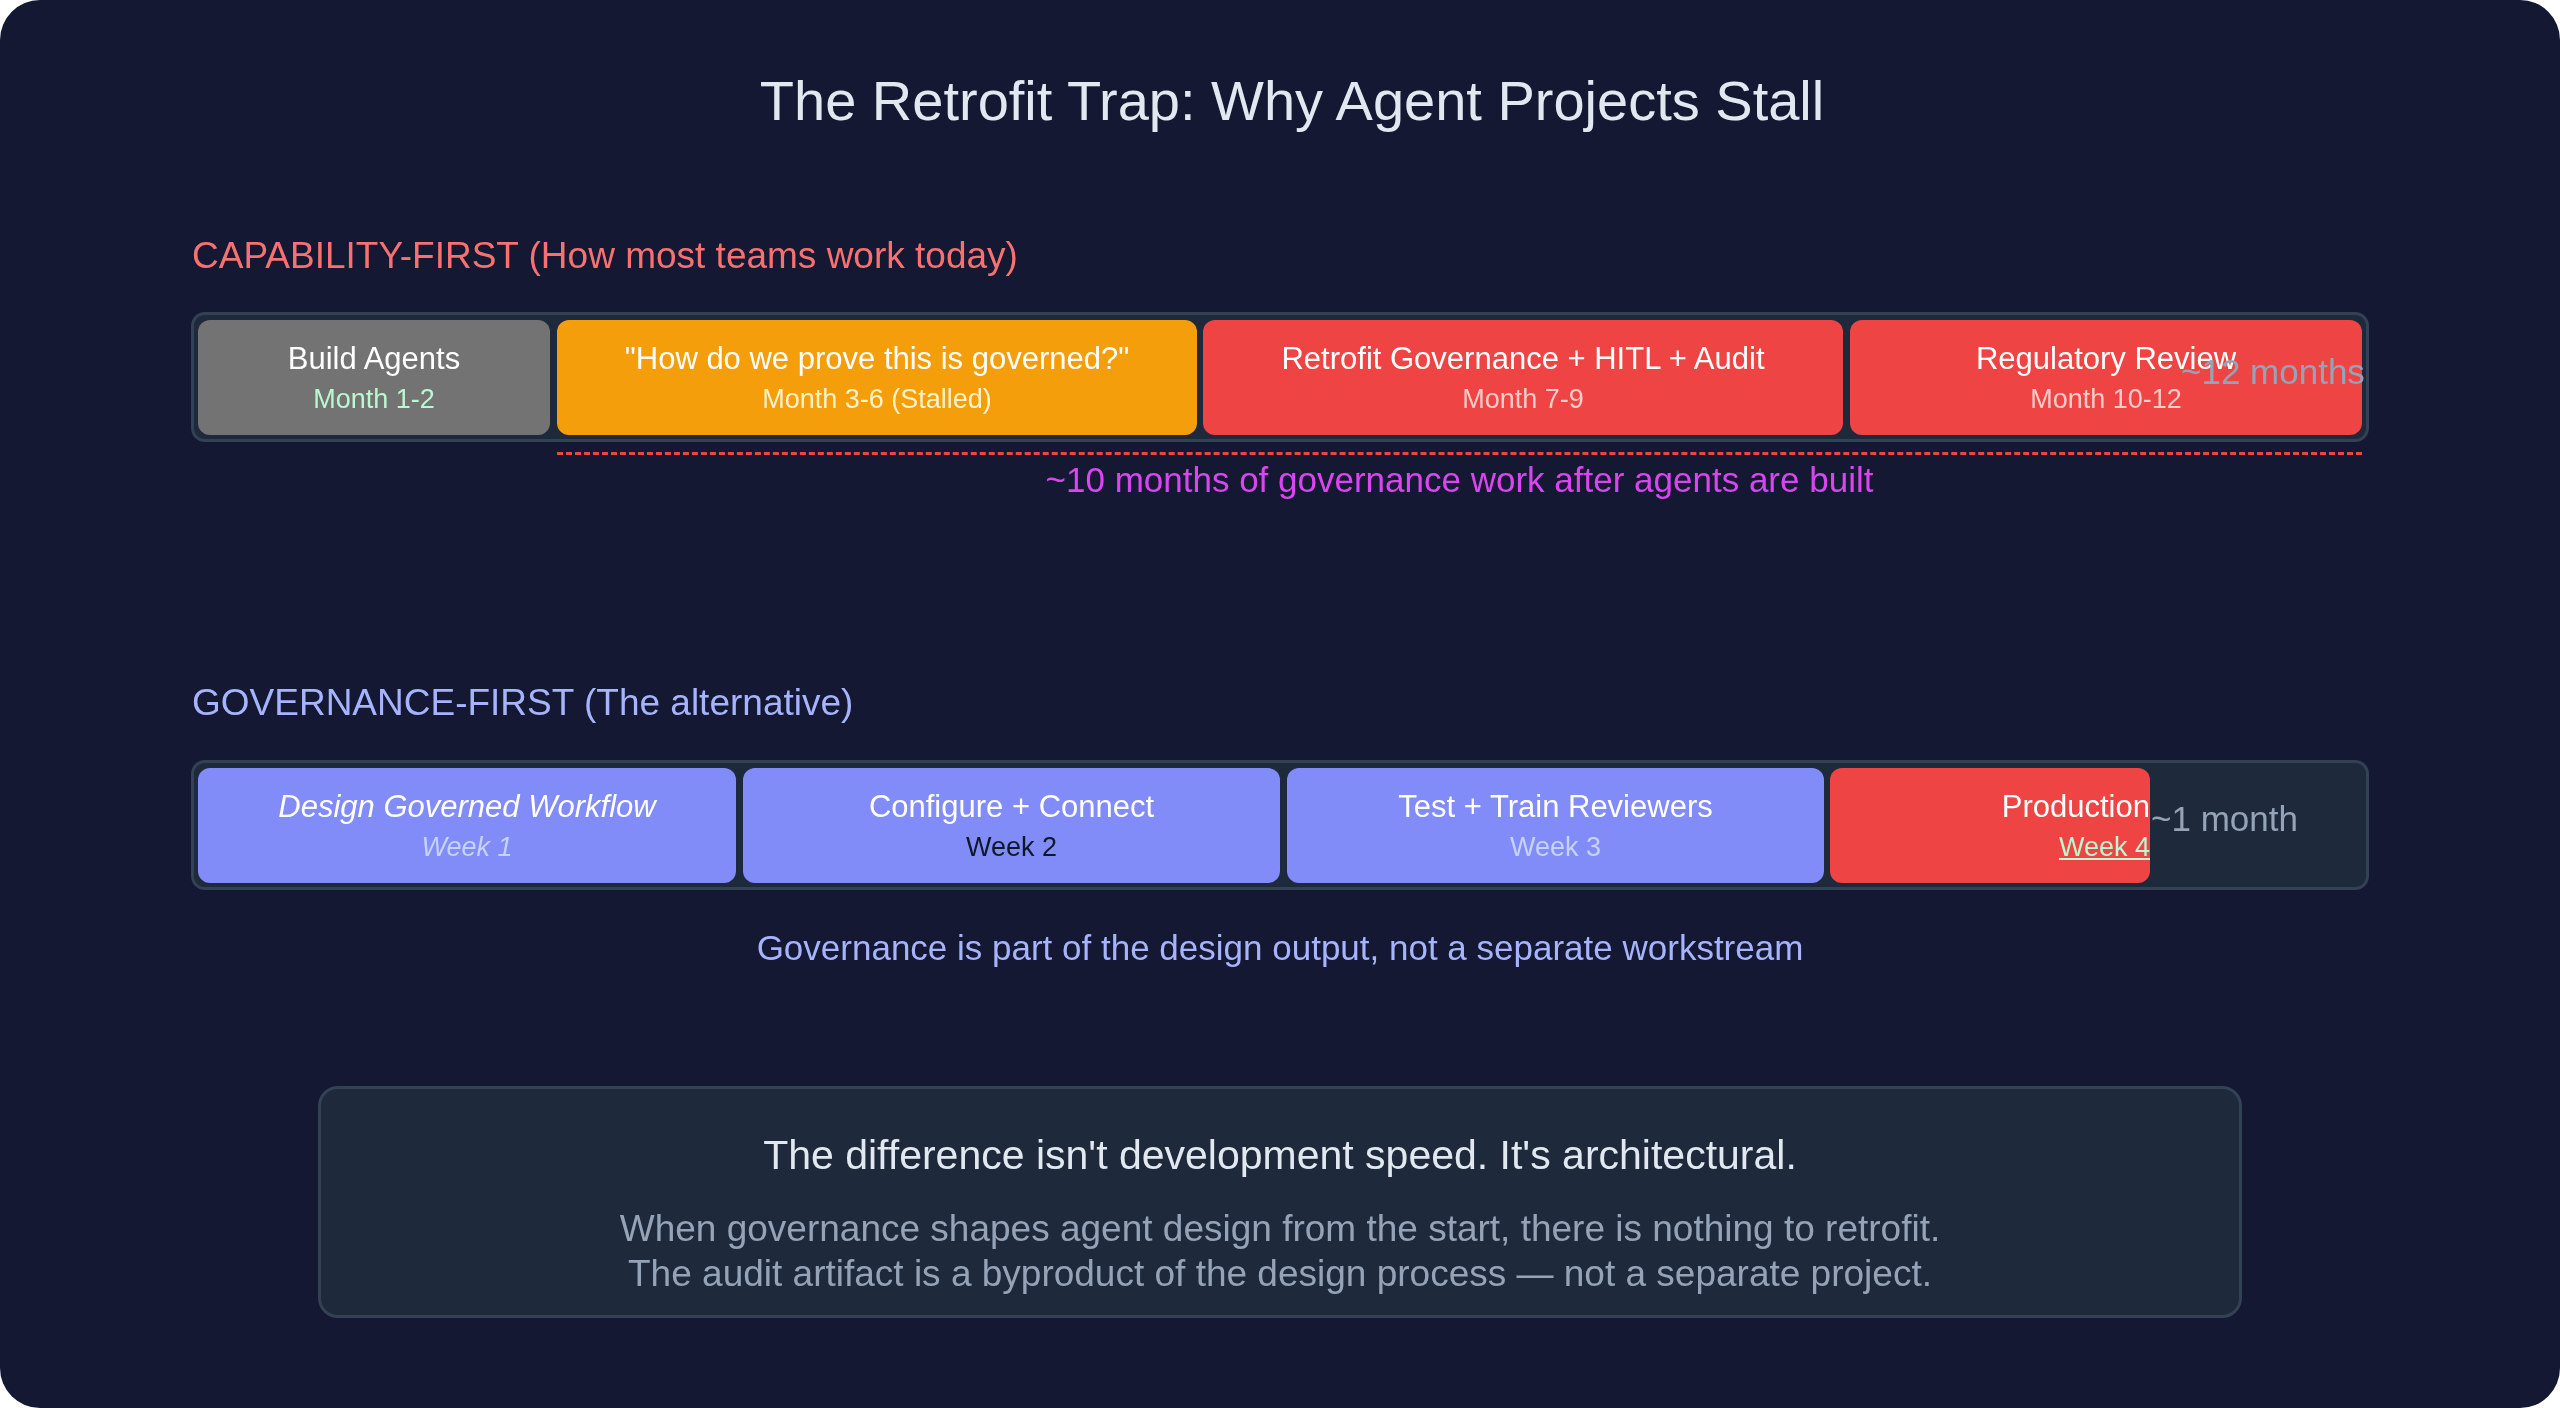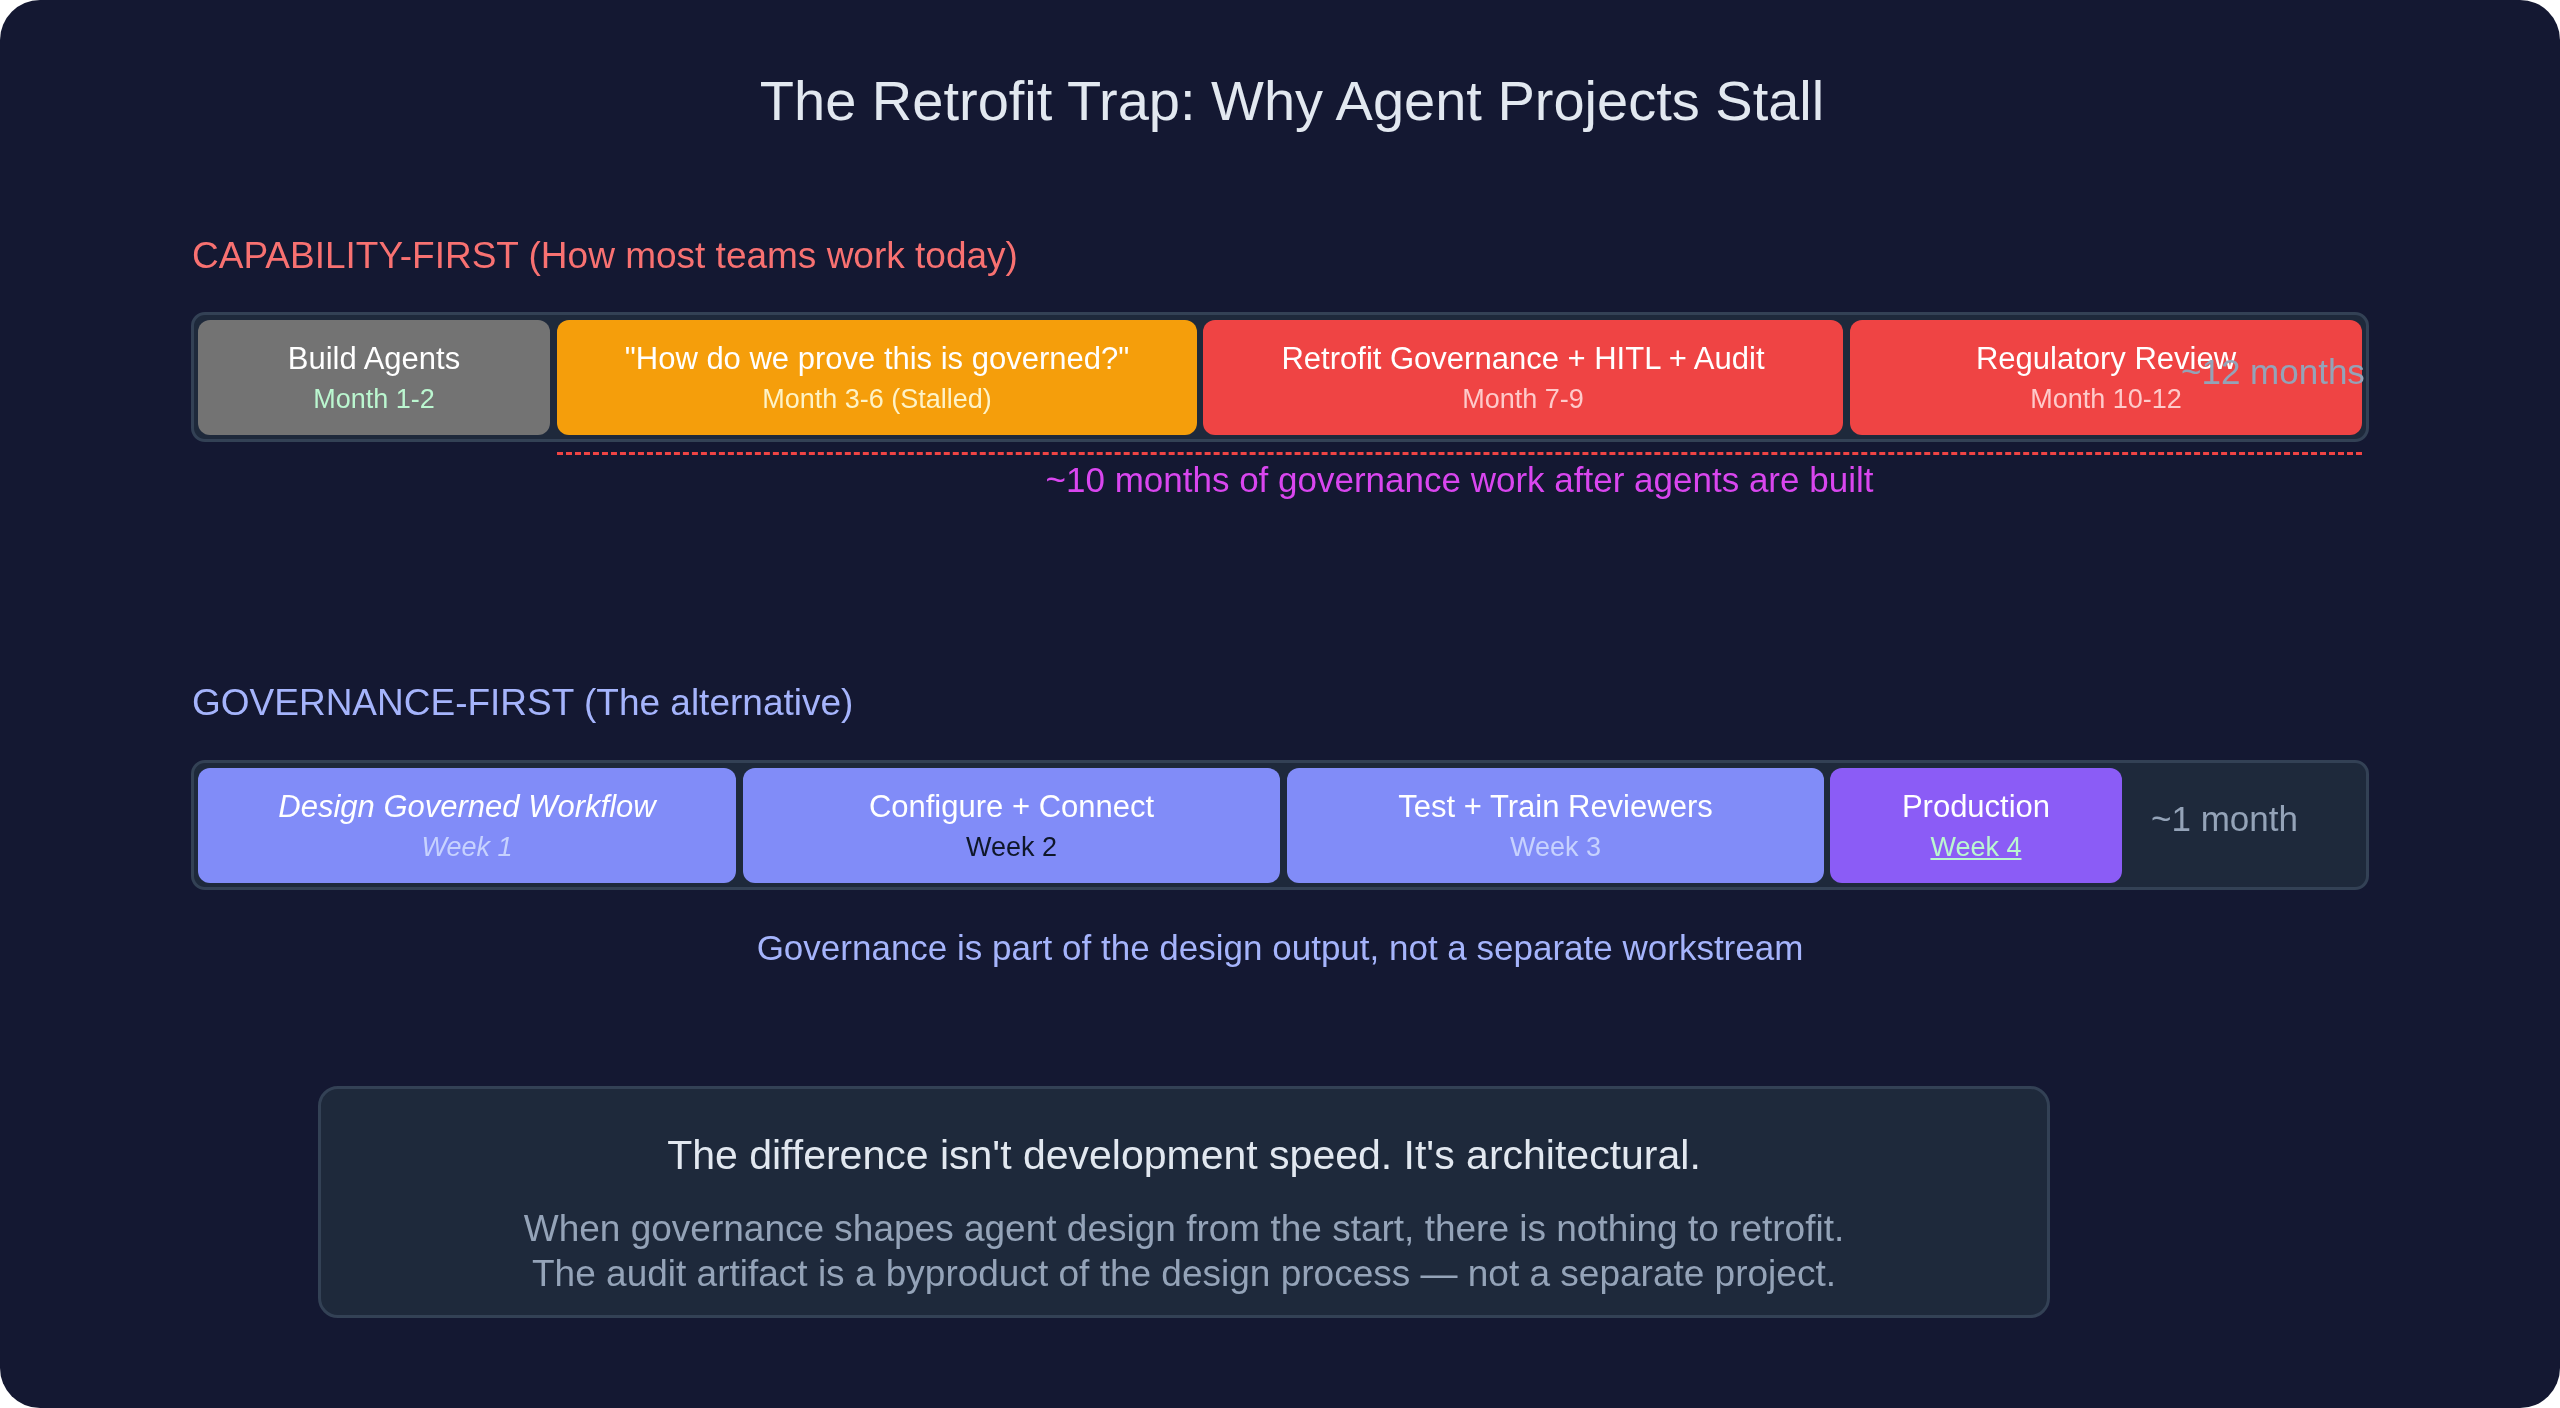--- a/index.html
+++ b/index.html
@@ -23,21 +23,21 @@
       display: flex; flex-direction: column; align-items: center; justify-content: center;
     }
     .phase .ph-title { font-size: 31px; line-height: 38px; color: #ffffff; white-space: nowrap; }
     .phase .ph-sub { font-size: 27px; line-height: 34px; margin-top: 4px; white-space: nowrap; }
     .total-label { font-size: 35px; line-height: 42px; white-space: nowrap; }
     .dash-line {
       height: 0; border-top: 3px dashed #ef4444;
     }
     .annotation { font-size: 35px; line-height: 44px; text-align: center; white-space: nowrap; }
     .footer-box {
-      left: 318px; top: 1086px; width: 1732px; height: 232px;
+      left: 318px; top: 1086px; width: 1924px; height: 232px;
       background: #1e293b; border: 3px solid #334155; border-radius: 20px;
     }
     .footer-headline {
       left: 0; width: 100%; top: 41px; text-align: center;
       font-size: 41px; line-height: 50px; color: #e2e8f0;
     }
     .footer-body {
       left: 0; width: 100%; top: 117px; text-align: center;
       font-size: 37px; line-height: 45px; color: #94a3b8;
     }
@@ -91,21 +91,21 @@
   <div class="phase" style="left:743px; top:768px; width:537px; height:115px; background:#818cf8;">
     <div class="ph-title">Configure + Connect</div>
     <div class="ph-sub" style="color:#0f172a;">Week 2</div>
   </div>
 
   <div class="phase" style="left:1287px; top:768px; width:537px; height:115px; background:#818cf8;">
     <div class="ph-title">Test + Train Reviewers</div>
     <div class="ph-sub" style="color:#c7d2fe;">Week 3</div>
   </div>
 
-  <div class="phase" style="left:1830px; top:768px; width:292px; height:115px; background:#8b5cf6;">
+  <div class="phase" style="left:1830px; top:768px; width:320px; height:115px; background:#ef4444;align-items:flex-end;">
     <div class="ph-title">Production</div>
     <div class="ph-sub" style="color:#bbf7d0;text-decoration:underline;">Week 4</div>
   </div>
 
   <div class="abs total-label" style="left:2151px; top:798px; color:#94a3b8;">~1 month</div>
 
   <div class="abs annotation" style="left:0; width:2560px; top:926px; color:#a5b4fc;">Governance is part of the design output, not a separate workstream</div>
 
   <div class="abs footer-box">
     <div class="abs footer-headline">The difference isn't development speed. It's architectural.</div>

